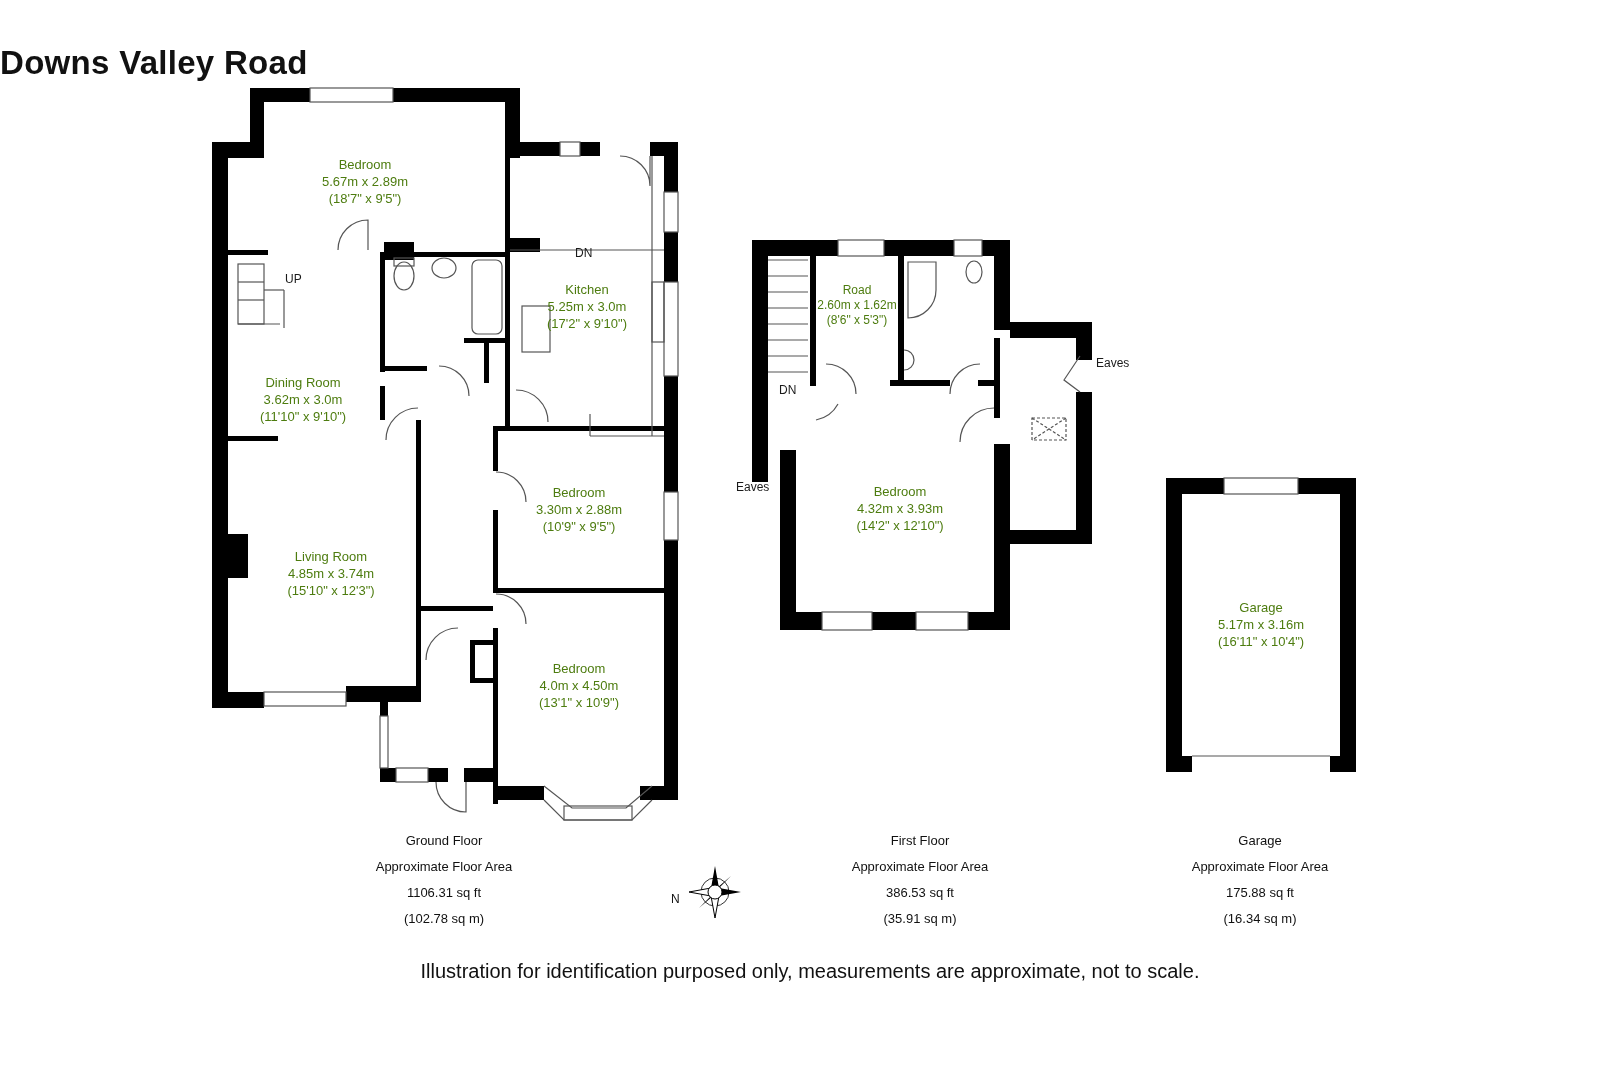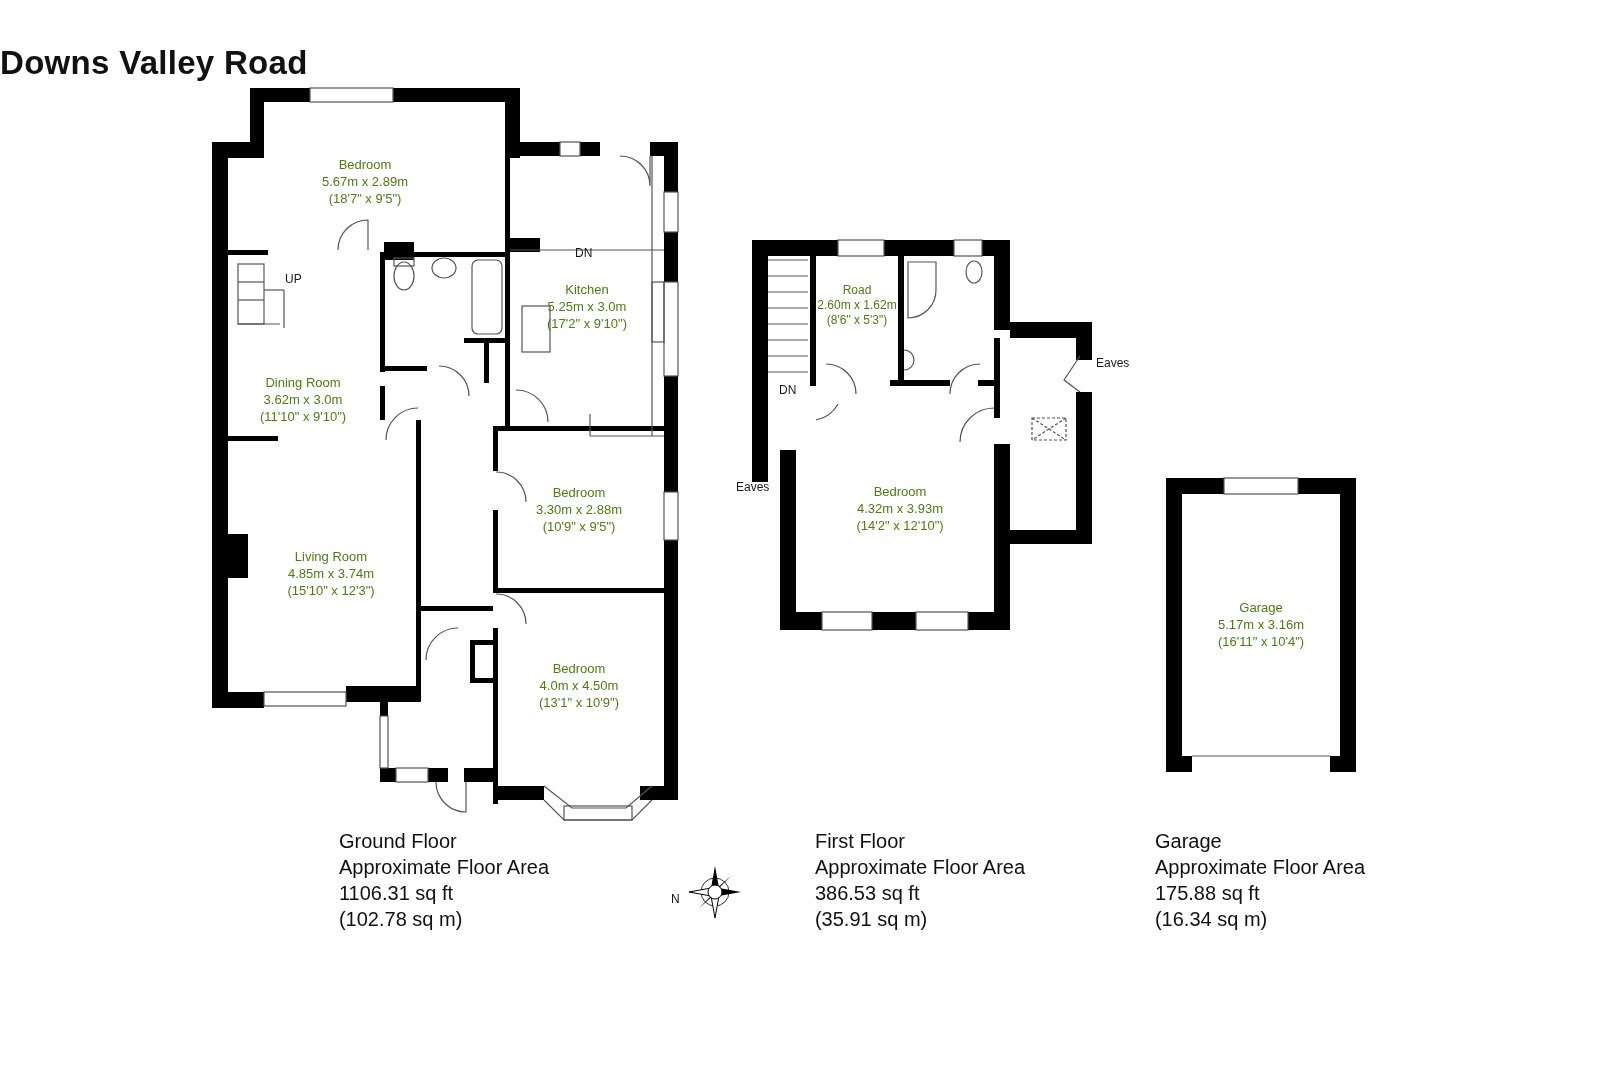--- a/index.html
+++ b/index.html
@@ -1,21 +1,21 @@
 <!DOCTYPE html>
 <html><head>
 <meta charset="utf-8">
 <style>
   html, body { margin:0; padding:0; background:#ffffff; }
   body { width:1620px; height:1080px; position:relative; overflow:hidden; font-family:"Liberation Sans", sans-serif; color:#111; }
   .title { position:absolute; left:0; width:1620px; top:44px; font-weight:bold; font-size:33px; letter-spacing:0.3px; }
   svg.plan { position:absolute; left:0; top:0; }
   .room-label { position:absolute; text-align:center; font-size:13px; line-height:17px; color:#4d7c0f; white-space:nowrap; transform:translateX(-50%); }
   .small-label { position:absolute; font-size:12px; color:#1a1a1a; }
-  .summary { position:absolute; text-align:left; font-size:20px; line-height:26px; transform:translateX(-50%); white-space:nowrap; }
+  .summary { position:absolute; text-align:center; font-size:13px; line-height:26px; transform:translateX(-50%); white-space:nowrap; }
   .footer { position:absolute; left:0; width:1620px; text-align:center; font-size:20px; line-height:27px; top:996px; }
   .compass-n { position:absolute; left:697px; top:928px; font-size:12px; }
 </style>
 </head>
 <body>
 
 <div class="title">Downs Valley Road</div>
 
 <svg class="plan" width="1620" height="1080" viewBox="0 0 1620 1080">
   <g fill="#000" stroke="none">
@@ -258,13 +258,14 @@
 <div class="summary" style="left:1260px;top:828px;">
   <div>Garage</div>
   <div>Approximate Floor Area</div>
   <div>175.88 sq ft</div>
   <div>(16.34 sq m)</div>
 </div>
 
 <div class="compass-n" style="left:671px;top:892px;">N</div>
 
 <div class="footer" style="top:958px;">
+  <div>Illustration for identification purposed only, measurements are approximate, not to scale.</div>
 </div>
 
 </body></html>

